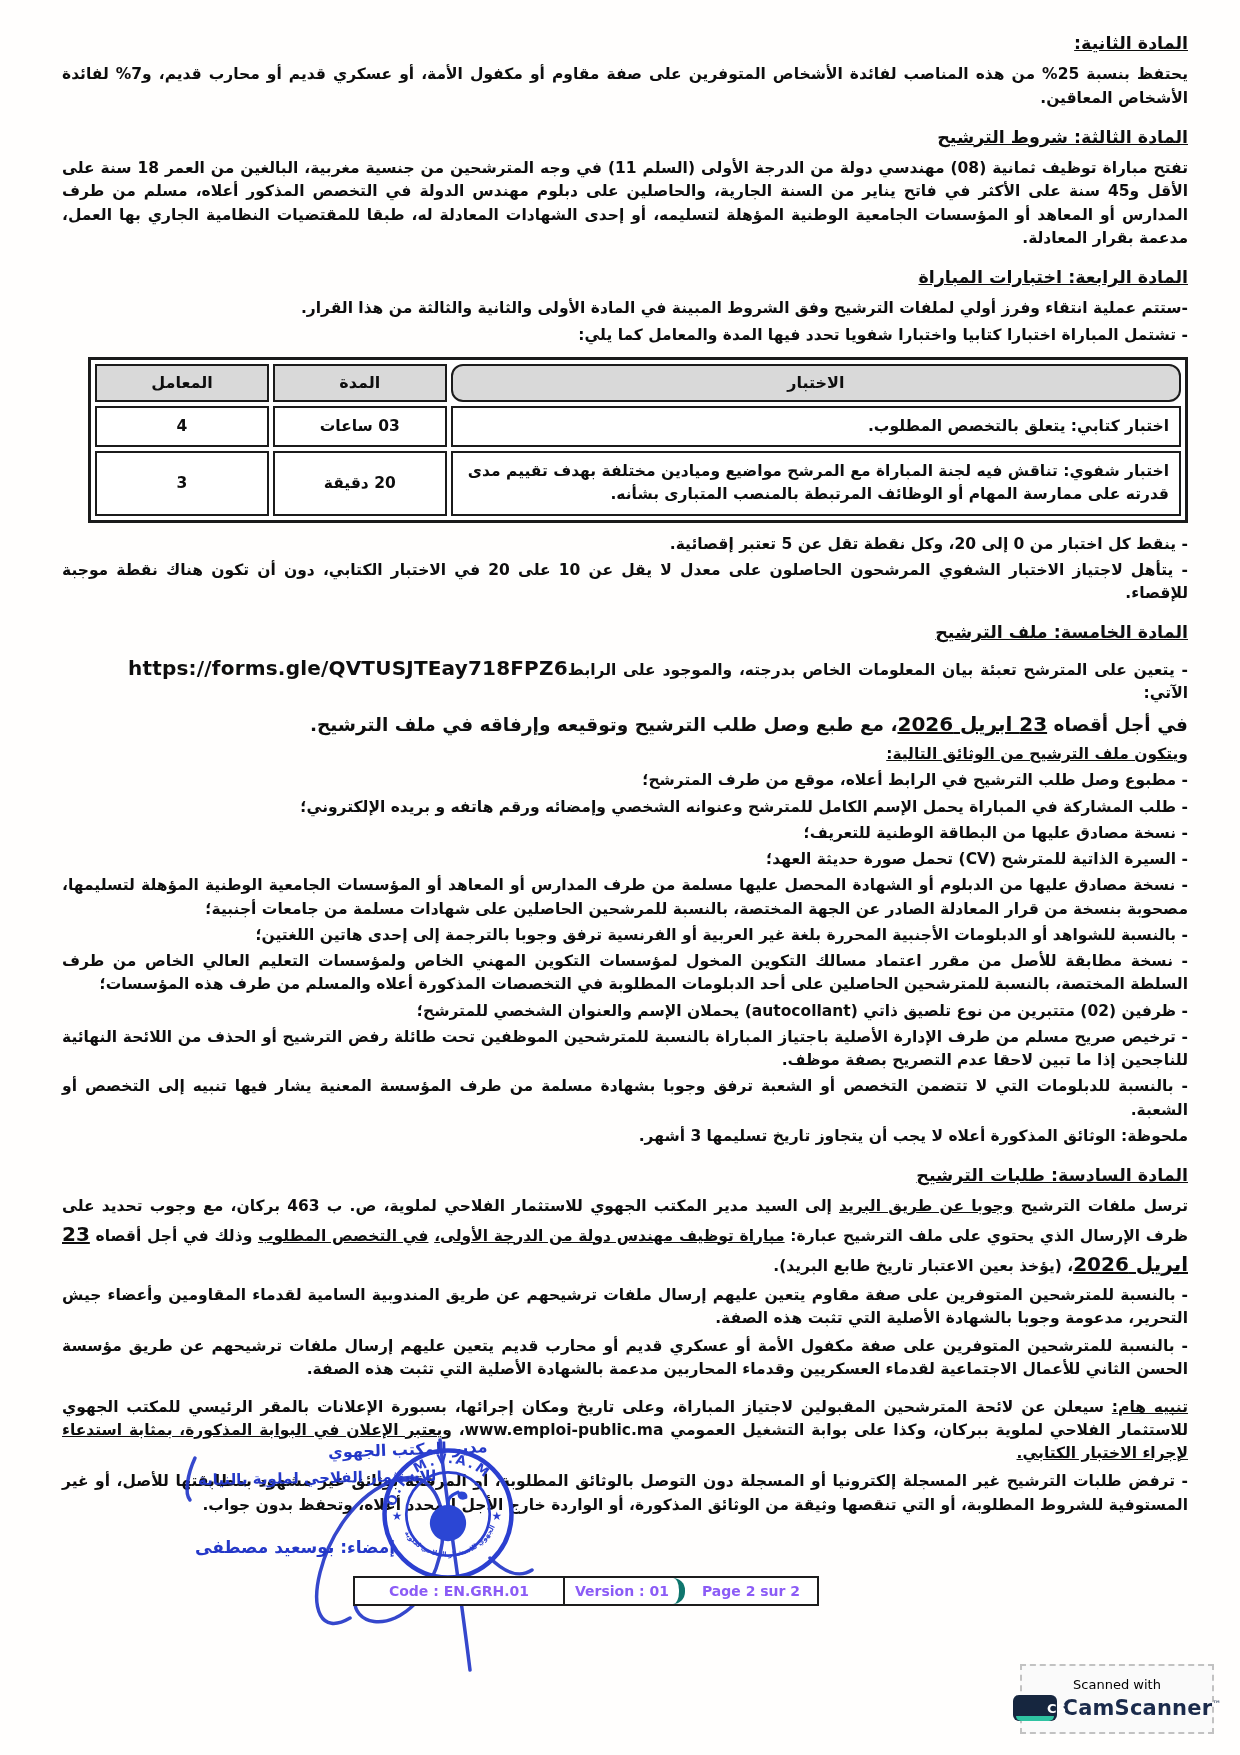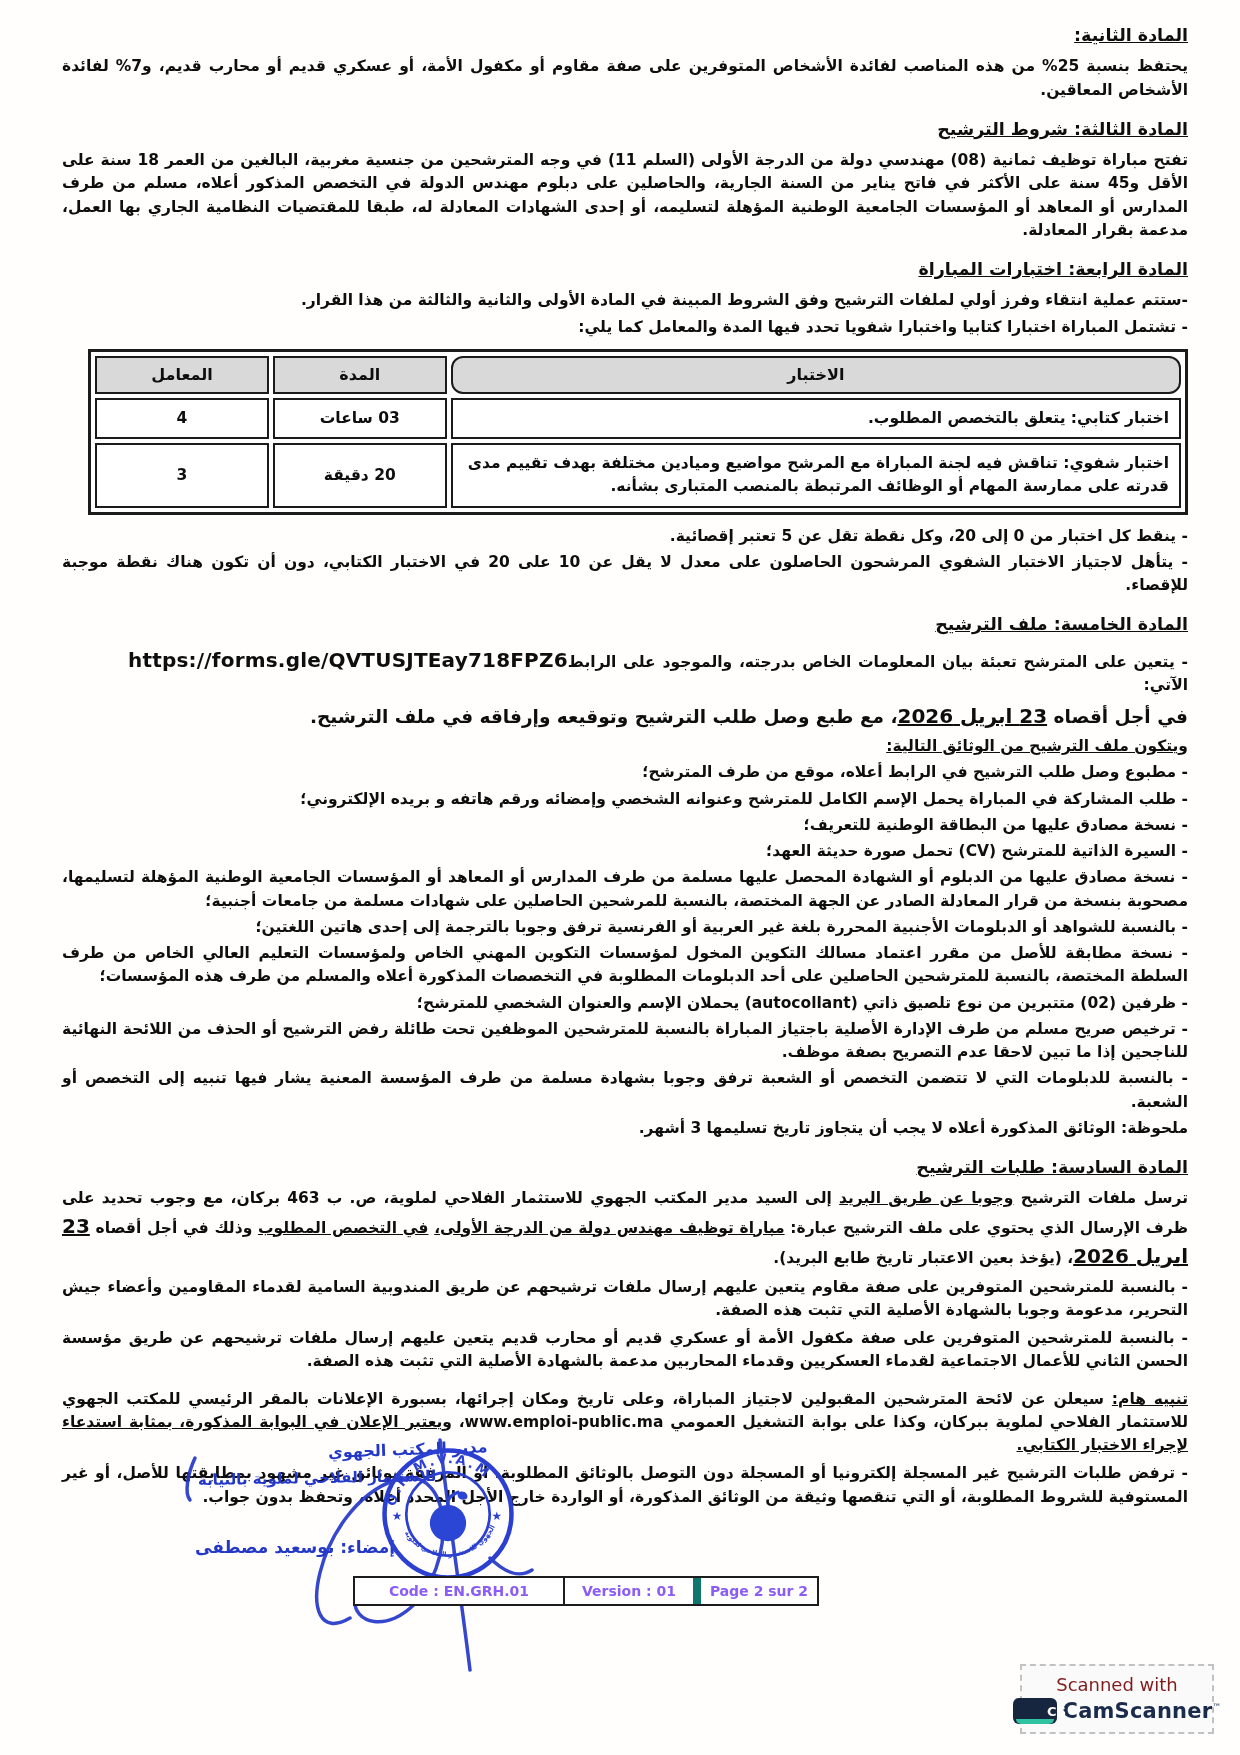--- a/index.html
+++ b/index.html
@@ -2,21 +2,21 @@
 <html><head>
 <meta charset="utf-8">
 <style>
   * { box-sizing: border-box; }
   html,body { margin:0; padding:0; background:#ffffff; }
   .page {
     position:relative; width:1240px; height:1755px; background:#fffefd;
     font-family:"DejaVu Sans", sans-serif; color:#0e0e0e; overflow:hidden;
   }
   .content {
-    position:absolute; top:22px; left:62px; right:52px;
+    position:absolute; top:30px; left:62px; right:52px;
     direction:rtl; text-align:justify; font-weight:700; font-size:15.5px; line-height:1.5;
   }
   .art-head {
     font-size:17.5px; font-weight:800; text-decoration:underline;
     margin:14px 0 7px; text-align:right;
   }
   .art-head.first { margin-top:0; }
   p.body { margin:5px 0; }
   p.bullet { margin:3px 0; }
   .exam-table {
@@ -52,29 +52,29 @@
   .stamp { position:absolute; left:240px; top:8px; }
   .scribble { position:absolute; left:0; top:0; }
   
   .doc-footer {
     position:absolute; left:353px; top:1576px; width:466px; height:30px;
     display:flex; direction:ltr; border:2px solid #1c1c1c; background:#fff;
     font-size:14px; font-weight:800; color:#8b5cf6;
   }
   .doc-footer .cell { display:flex; align-items:center; justify-content:center; height:100%; }
   .doc-footer .cell1 { width:210px; border-right:2px solid #1c1c1c; }
-  .doc-footer .cell2 { width:136px; border-right:8px solid #0f766e; }
+  .doc-footer .cell2 { width:120px; border-right:6px solid #0f766e;border-radius:12px; }
   .doc-footer .cell3 { flex:1; }
   
   .cs-badge {
     position:absolute; left:1020px; top:1664px; width:194px; height:70px;
     border:2px dashed #c2c2c2; background:#fafafa; direction:ltr;
     display:flex; flex-direction:column; align-items:center; justify-content:center; gap:3px;
   }
-  .cs-line1 { color:#7f1d1d; font-size:18px; font-weight:400; }
+  .cs-line1 { color:#000000; font-size:13px; font-weight:400; }
   .cs-row { display:flex; align-items:center; gap:6px; }
   .cs-icon {
     position:relative; width:26px; height:26px; background:#16263f; border-radius:6px;
     display:flex; align-items:center; justify-content:center;
     color:#fff; font-size:13px; font-weight:800;padding-left:44px;
   }
   .cs-icon .teal { position:absolute; left:3px; right:3px; bottom:0; height:5px; background:#2fc3a2; border-radius:0 0 5px 5px; }
   .cs-brand { color:#1b2b4b; font-size:21px; font-weight:700; letter-spacing:.2px; }
   .cs-brand sup { font-size:9px; color:#5b6a80; }
 </style>

